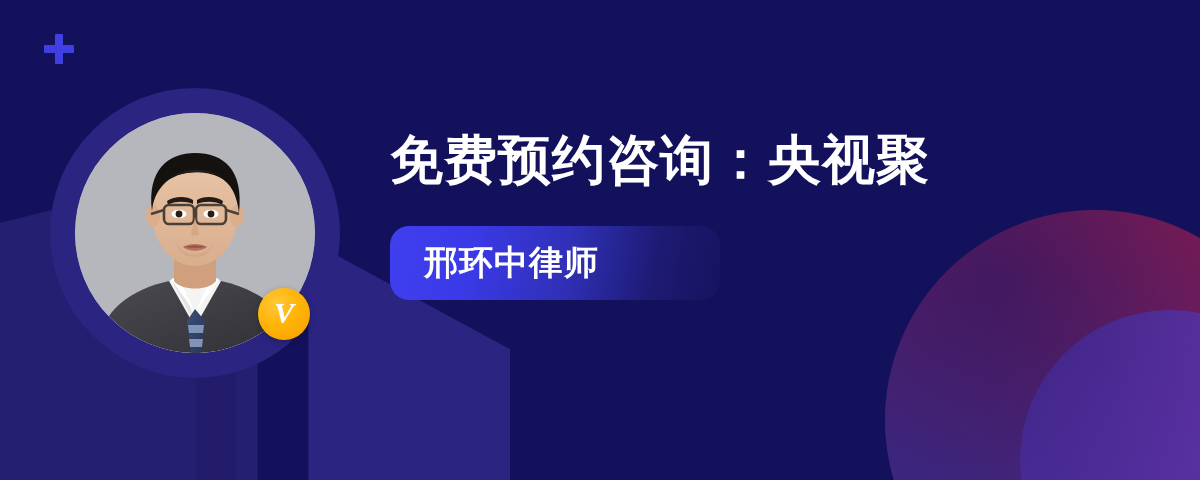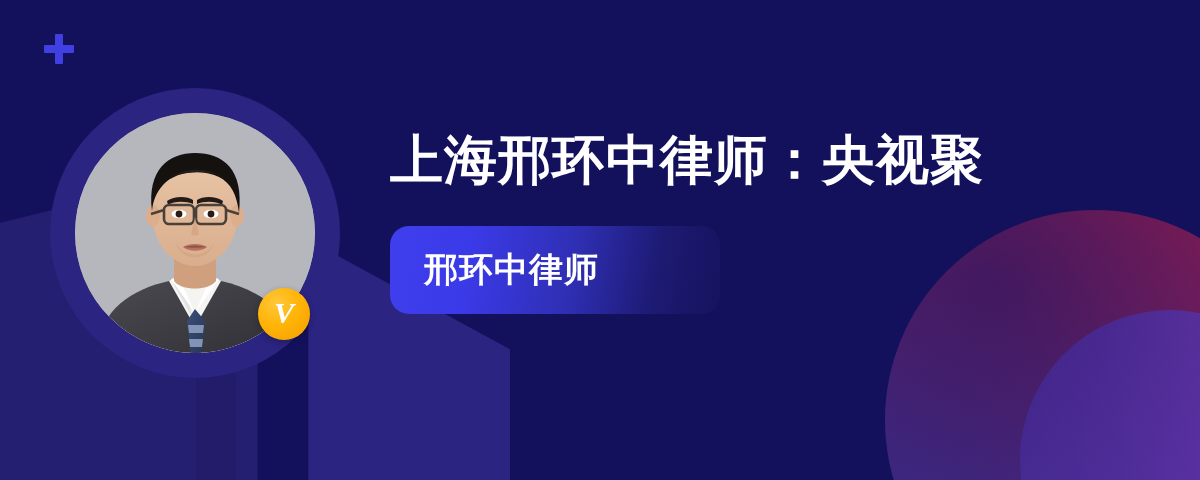--- a/index.html
+++ b/index.html
@@ -163,21 +163,21 @@
     font-size: 53px;
     font-weight: bold;
     line-height: 84px;
     letter-spacing: 1px;
     white-space: nowrap;
   }
   .cta-button {
     display: inline-flex;
     align-items: center;
     margin-top: 24px;
-    height: 88px;
+    height: 74px;
     width: 330px;
     padding: 0 34px;
     box-sizing: border-box;
     border: none;
     border-radius: 19px;
     background: linear-gradient(100deg, #3f3fee 0%, #3b3ae8 24%, #2f2fb4 55%, #1d1a72 80%, #16135f 100%);
     color: #ffffff;
     font-family: "Liberation Sans", "DejaVu Sans", sans-serif;
     font-size: 34px;
     font-weight: bold;
@@ -273,18 +273,18 @@
         </g>
       </svg>
     </div>
     <div class="verified-badge">
       <span>V</span>
     </div>
   </div>
 
   <div class="content">
     <h1 class="headline">
-      <span>上海邢环中律师：央视聚</span><br>
+      <span>免费预约咨询：央视聚</span><br>
     </h1>
     <button class="cta-button">邢环中律师</button>
   </div>
 
 </div>
 
 </body></html>

